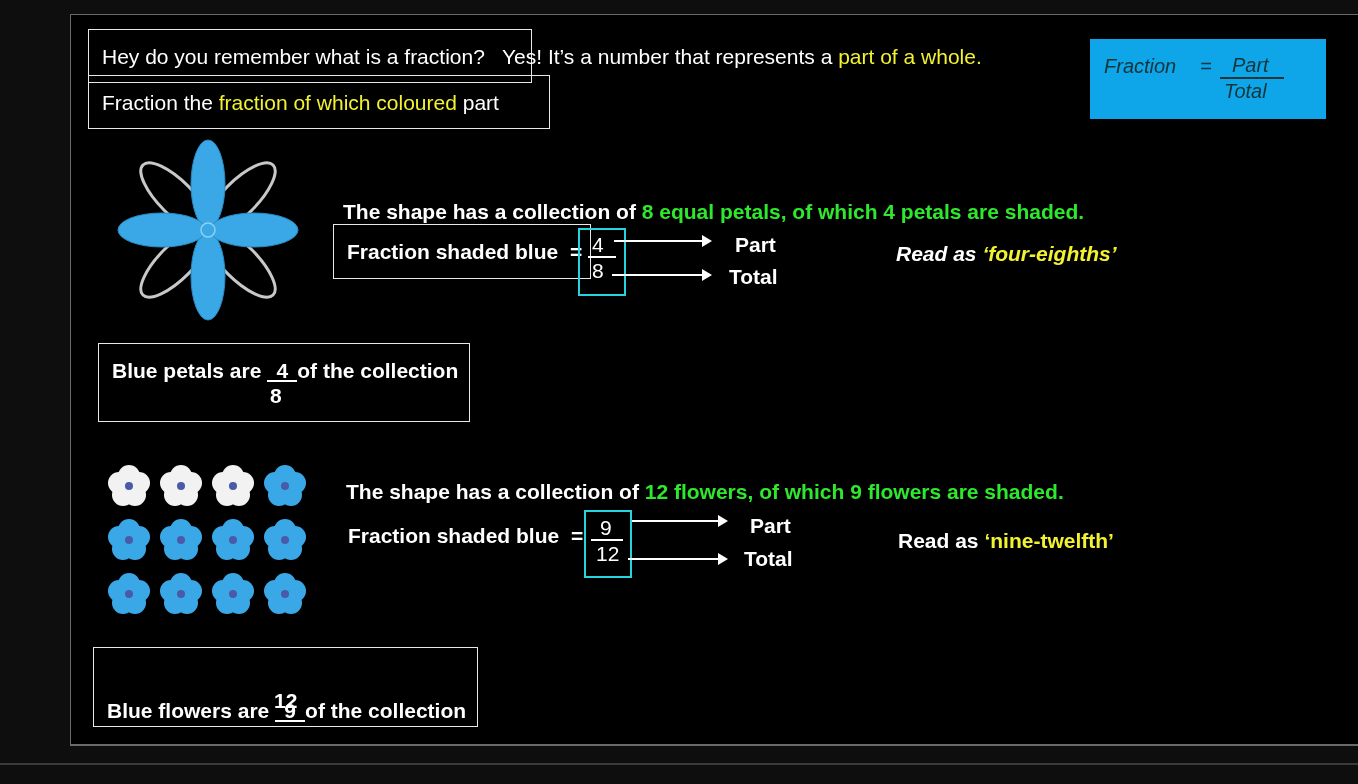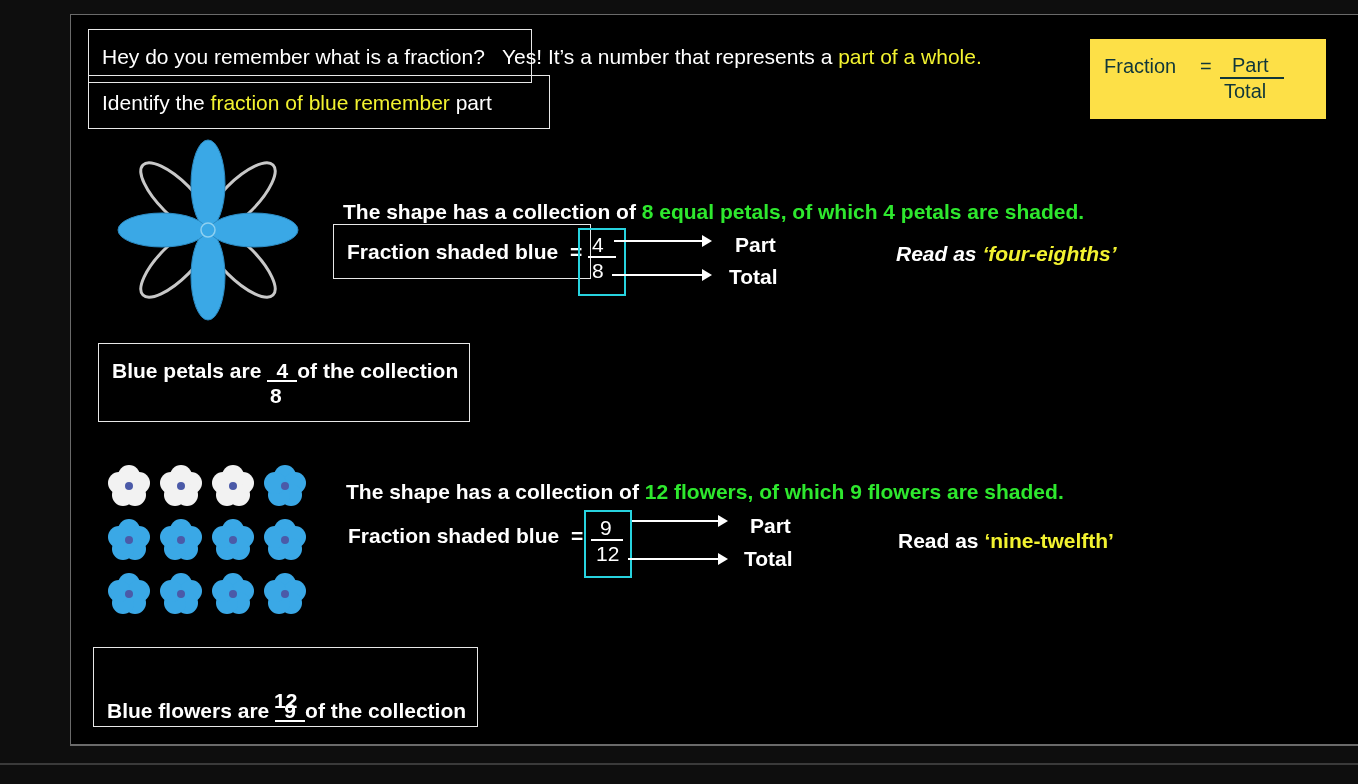--- a/index.html
+++ b/index.html
@@ -13,22 +13,22 @@
   }
   .bottom-line { position:absolute; left:0; top:763px; width:1358px; height:2px; background:#3a3a3a; }
   .abs { position:absolute; }
   .box { position:absolute; border:1.5px solid #e8e8e8; box-sizing:border-box; }
   .txt { color:#fff; font-size:21px; white-space:nowrap; }
   .bold { font-weight:bold; }
   .yellow { color:#f2f230; }
   .green { color:#2ee82e; }
   .cyan-box { position:absolute; border:2.5px solid #27d3df; box-sizing:border-box; }
   .formula {
-    position:absolute; left:1090px; top:39px; width:236px; height:80px; background:#fde047;
-    color:#10363a; font-size:20px;
+    position:absolute; left:1090px; top:39px; width:236px; height:80px; background:#0ea5e9;
+    color:#10363a; font-size:20px;font-style:italic;
   }
   .arrow { position:absolute; height:2px; background:#fff; }
   .arrow::after {
     content:""; position:absolute; right:-2px; top:-5px; border-left:10px solid #fff;
     border-top:6px solid transparent; border-bottom:6px solid transparent;
   }
   .frac-line { position:absolute; height:2px; background:#fff; }
 </style>
 </head>
 <body>
@@ -36,21 +36,21 @@
 <div class="slide"></div>
 <div class="bottom-line"></div>
 
 <div class="box" style="left:88px;top:29px;width:444px;height:54px;"></div>
 <div class="box" style="left:88px;top:75px;width:462px;height:54px;"></div>
 <div class="abs txt" style="left:102px;top:45px;">
   <span>Hey do you remember what is a fraction?</span>&nbsp;&nbsp;
   <span>Yes! It’s a number that represents a </span><span class="yellow">part of a whole.</span>
 </div>
 <div class="abs txt" style="left:102px;top:91px;">
-  <span>Identify the </span><span class="yellow">fraction of blue remember</span><span> part</span>
+  <span>Fraction the </span><span class="yellow">fraction of which coloured</span><span> part</span>
 </div>
 
 <div class="formula">
   <span class="abs" style="left:14px;top:16px;">Fraction</span>
   <span class="abs" style="left:110px;top:16px;">=</span>
   <span class="abs" style="left:142px;top:15px;">Part</span>
   <div class="frac-line" style="left:130px;top:38px;width:64px;background:#10363a;"></div>
   <span class="abs" style="left:134px;top:41px;">Total</span>
 </div>
 

